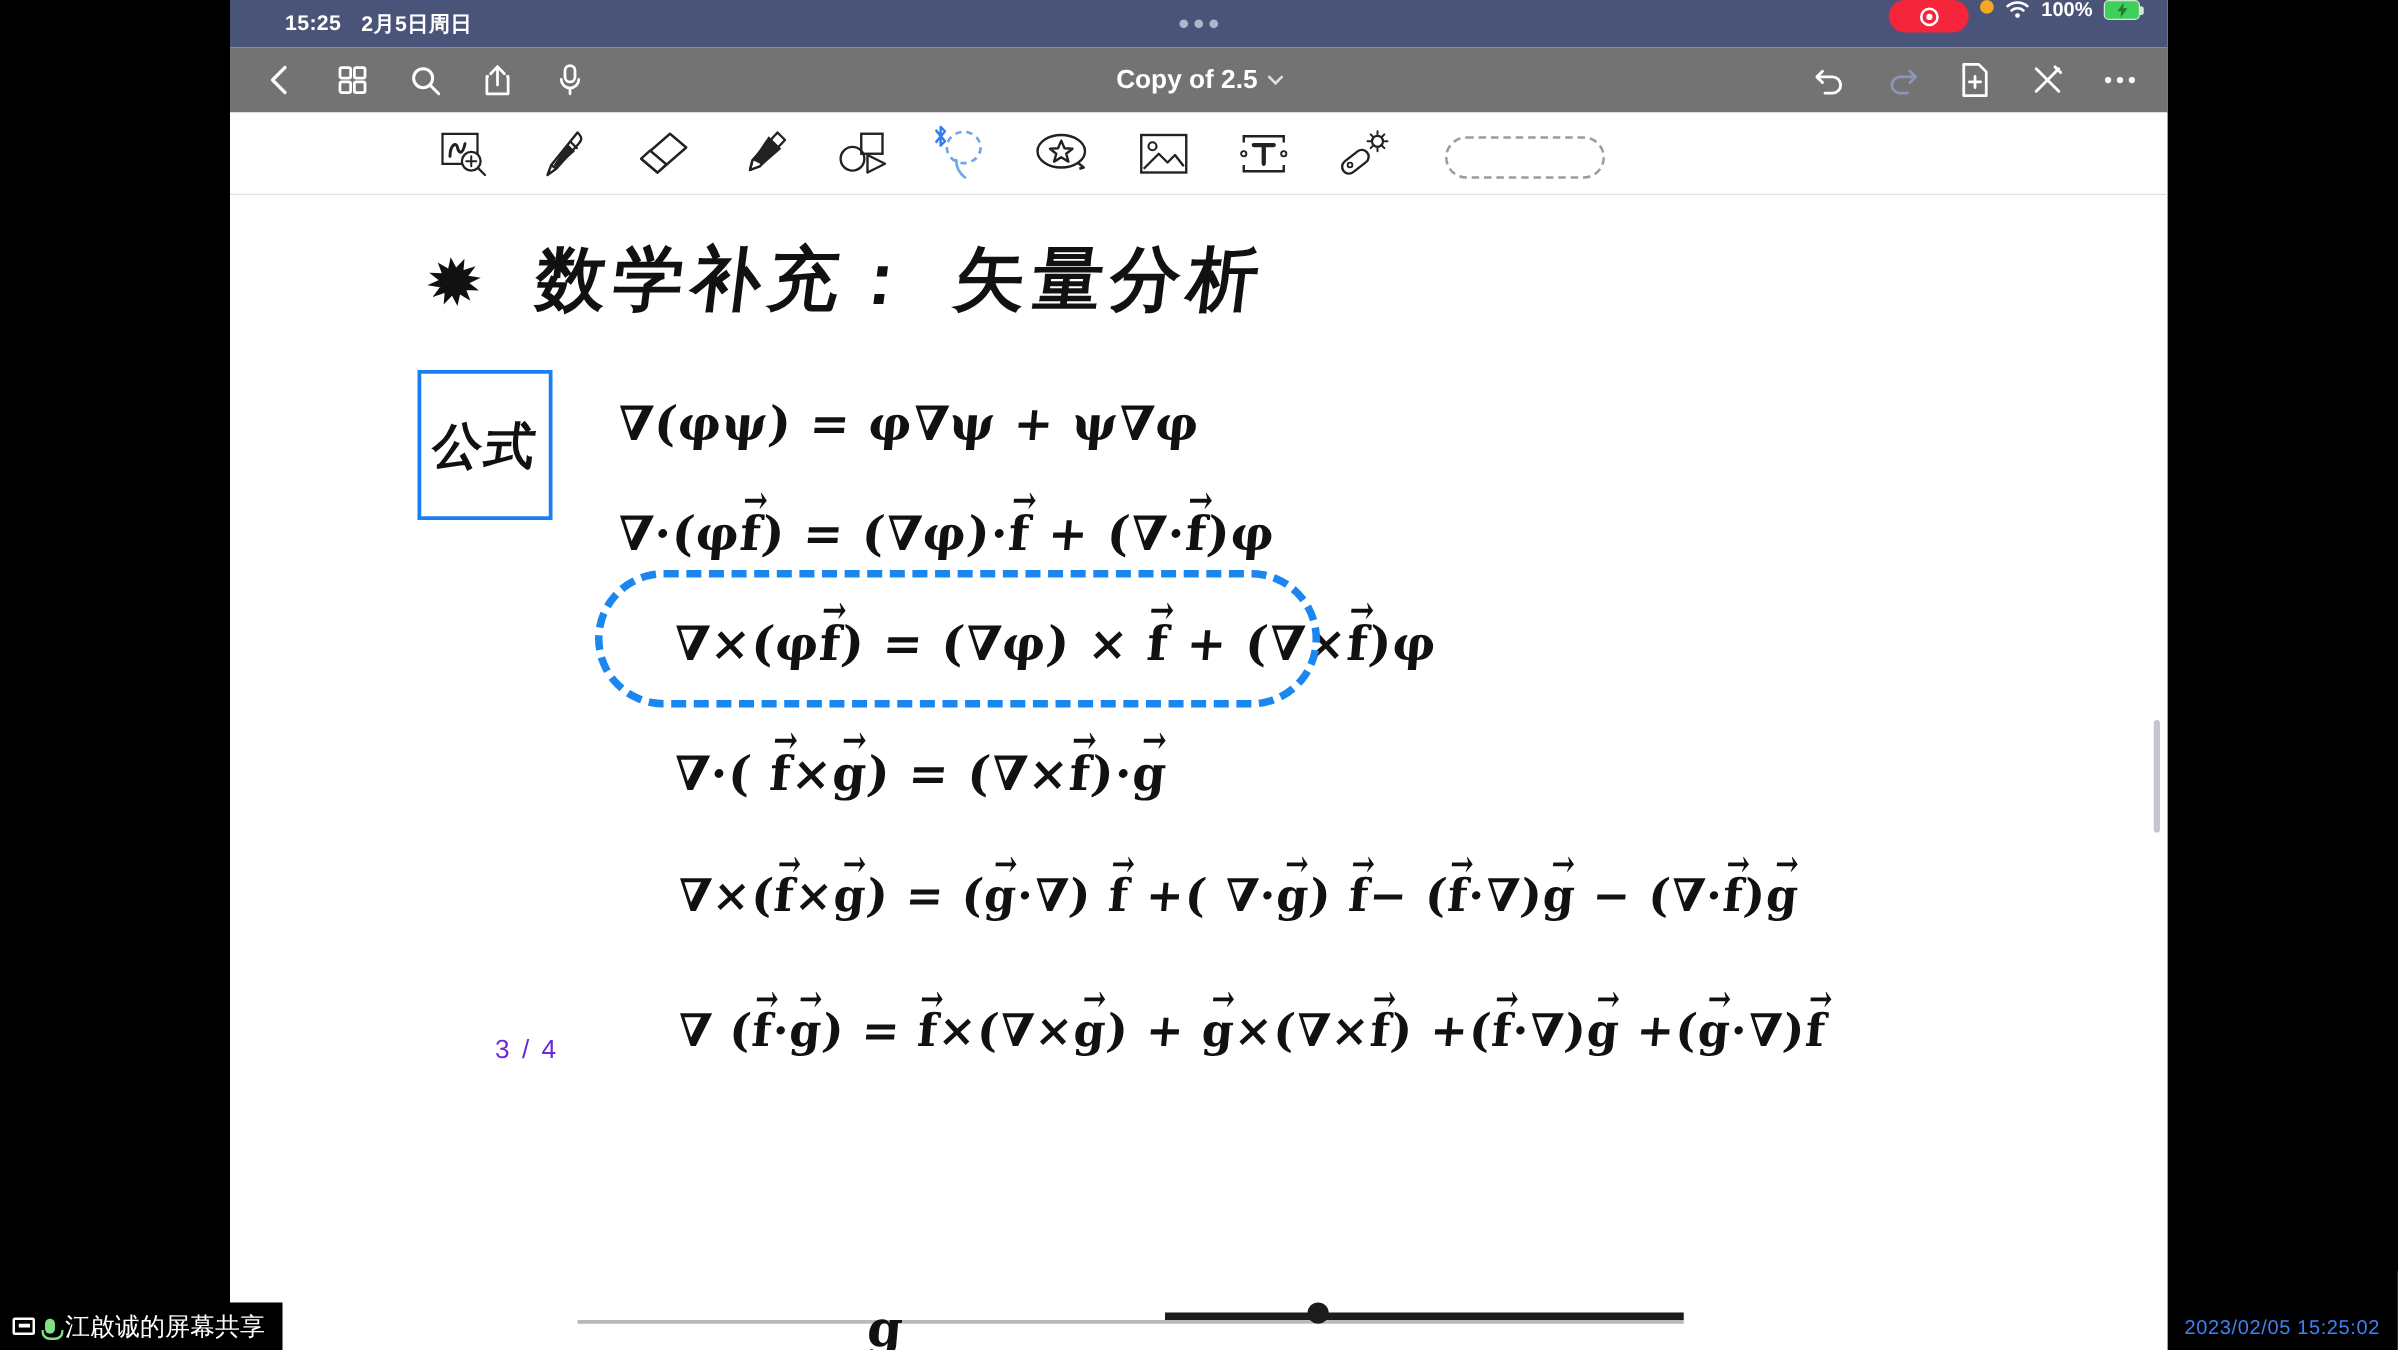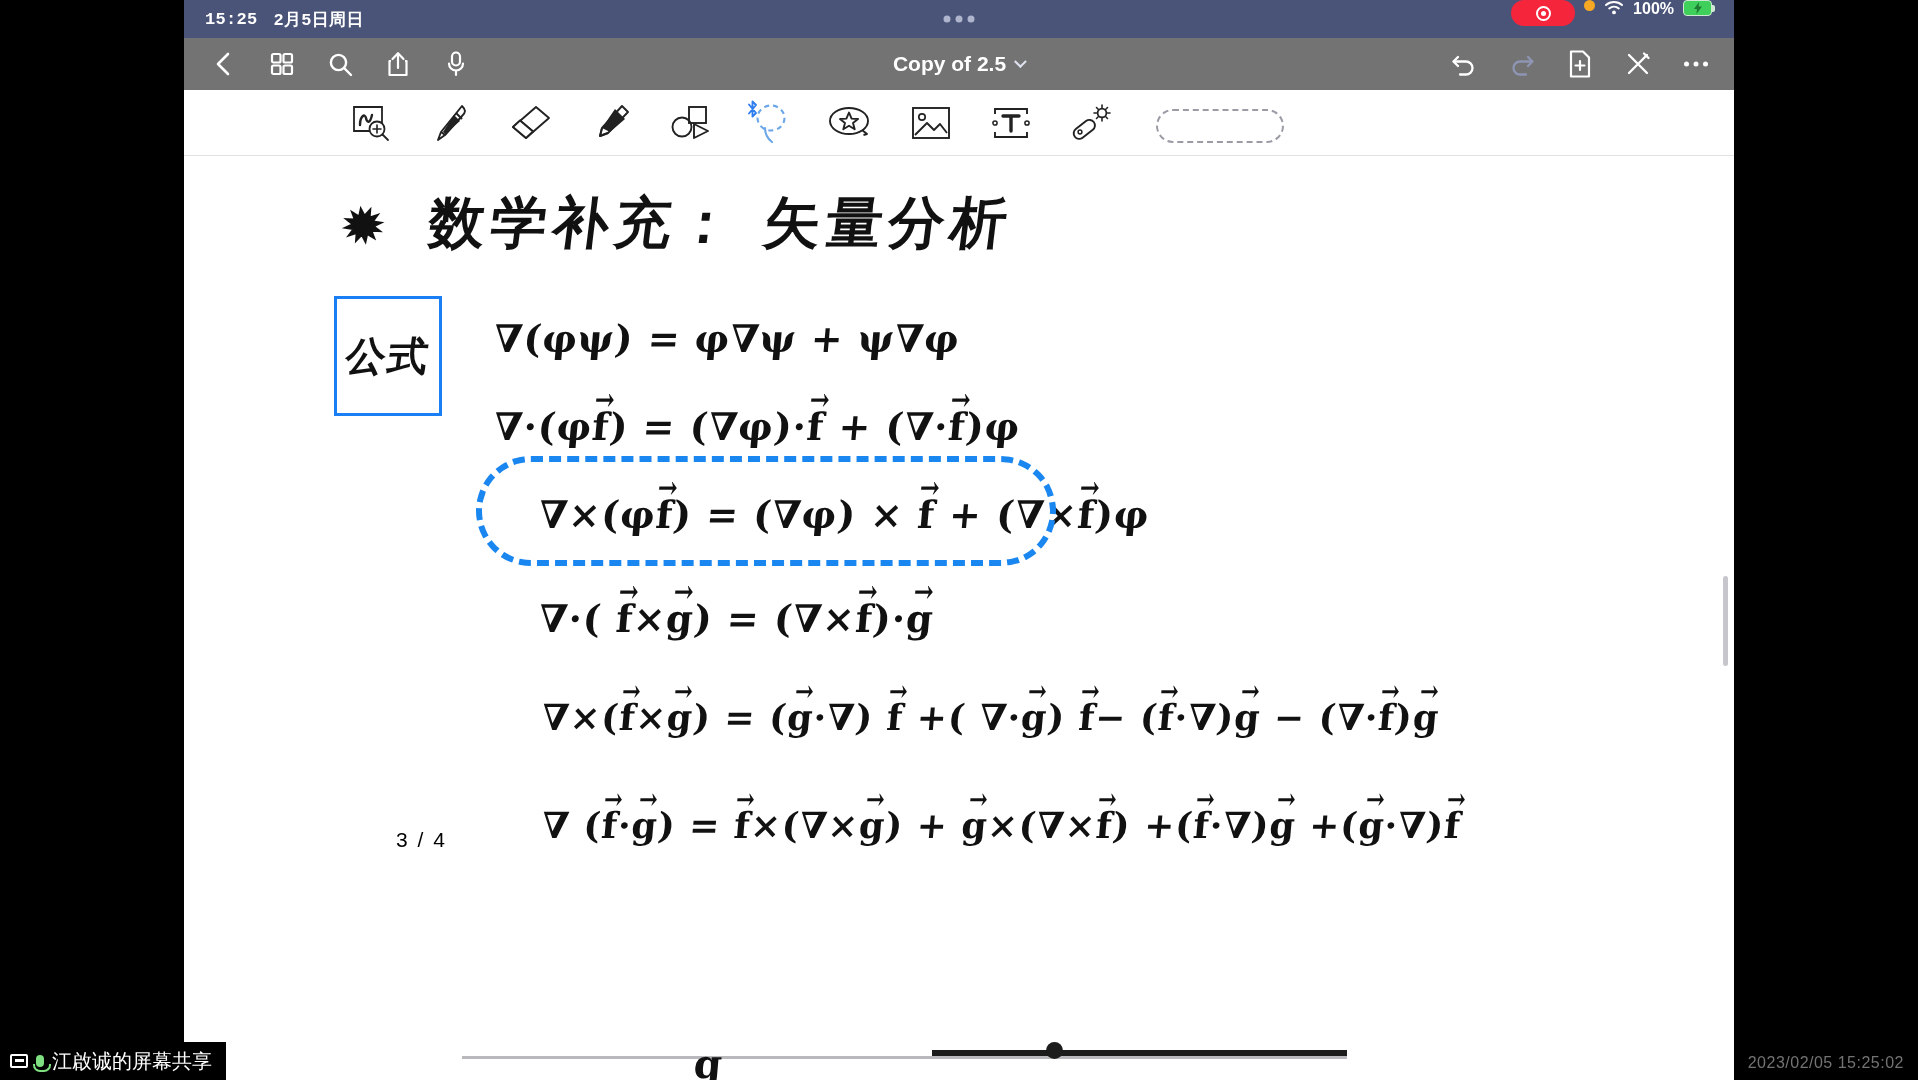--- a/index.html
+++ b/index.html
@@ -16,21 +16,21 @@
     position: absolute; left: 184px; top: 0; width: 1550px; height: 1080px;
     background: #fff; overflow: hidden;
   }
 
   
   .statusbar {
     position: absolute; left: 0; top: 0; width: 100%; height: 38px;
     background: #4a5478; color: #fff;
     display: flex; align-items: center; font-size: 17px; font-weight: bold;
   }
-  .sb-left { display: flex; align-items: center; gap: 16px; padding-left: 21px; letter-spacing: .3px; font-family: Liberation Mono, monospace; }
+  .sb-left { display: flex; align-items: center; gap: 16px; padding-left: 44px; letter-spacing: .3px; }
   .sb-center { position: absolute; left: 50%; top: 50%; transform: translate(-50%,-50%); display: flex; gap: 5px; }
   .sb-dot { width: 7px; height: 7px; border-radius: 50%; background: #aeb5cc; }
   .sb-right { position: absolute; right: 22px; top: 0; height: 38px; display: flex; gap: 9px; }
   .rec-pill { width: 64px; height: 26px; border-radius: 13px; background: #f5253c;
               display: flex; align-items: center; justify-content: center; }
   .rec-ring { width: 15px; height: 15px; border-radius: 50%; border: 2.5px solid #fff; display:flex;align-items:center;justify-content:center;}
   .rec-core { width: 5px; height: 5px; border-radius: 50%; background: #fff; }
   .amber-dot { width: 11px; height: 11px; border-radius: 50%; background: #f6a723; }
   .battery { width: 29px; height: 16px; border-radius: 4px; background: #3ed05a; border: 1.5px solid #cfe9d4;
              position: relative; display:flex;align-items:center;justify-content:center; }
@@ -87,42 +87,42 @@
   .eq .vec:after {
     content: "→"; position: absolute; left: 50%; top: -0.72em;
     transform: translateX(-45%) scale(0.62,0.8); font-weight: bold;
   }
 
   .lasso {
     position: absolute; left: 292px; top: 300px; width: 580px; height: 110px;
     border: 6px dashed #1a86f0; border-radius: 55px; pointer-events: none;
   }
 
-  .page-num { position: absolute; left: 212px; top: 672px; font-size: 21px; color: #000000; letter-spacing: 2px; }
+  .page-num { position: absolute; left: 212px; top: 672px; font-size: 21px; color: #6d28d9; letter-spacing: 2px; }
 
   .ink-line { position: absolute; left: 278px; top: 900px; width: 885px; height: 3px; background: #b9b9bd; }
   .ink-line2 { position: absolute; left: 748px; top: 894px; width: 415px; height: 6px; background: #1c1c1c; }
   .ink-dot { position: absolute; left: 862px; top: 886px; width: 17px; height: 17px; border-radius: 50%; background: #1c1c1c; }
   .ink-scribble { position: absolute; left: 510px; top: 884px; font-size: 40px; font-weight: bold;
                   font-family: "DejaVu Serif", serif; color: #111; transform: skewX(-5deg); }
 
   .scrollbar { position: absolute; right: 6px; top: 420px; width: 5px; height: 90px;
                background: #c6c6cc; border-radius: 3px; }
 
   
   .share-banner {
     position: absolute; left: 0; bottom: 0; height: 38px; padding: 0 14px 0 10px;
     background: #000; color: #fff; display: flex; align-items: center; gap: 8px; font-size: 20px;
   }
   .mon-icon { width: 18px; height: 14px; border: 2px solid #fff; border-radius: 2px; position: relative; }
   .mon-icon:after { content:""; position:absolute; left:3px; top:3px; width:9px;height:3px;background:#fff;}
   .mic-icon { width: 8px; height: 12px; border-radius: 4px; background: #7ee081; position: relative; }
   .mic-icon:after { content:""; position:absolute; left:-3px; bottom:-5px; width:14px;height:6px;
                     border:2px solid #7ee081; border-top:none; border-radius:0 0 7px 7px;}
-  .ts-right { position: absolute; right: 14px; bottom: 8px; color: #737373; font-size: 16px; letter-spacing: .5px; }
+  .ts-right { position: absolute; right: 14px; bottom: 8px; color: #3b82f6; font-size: 16px; letter-spacing: .5px; }
 </style>
 </head>
 <body>
 
 <div id="screen">
 
   <div id="tablet">
 
     <div class="statusbar">
       <div class="sb-left">

